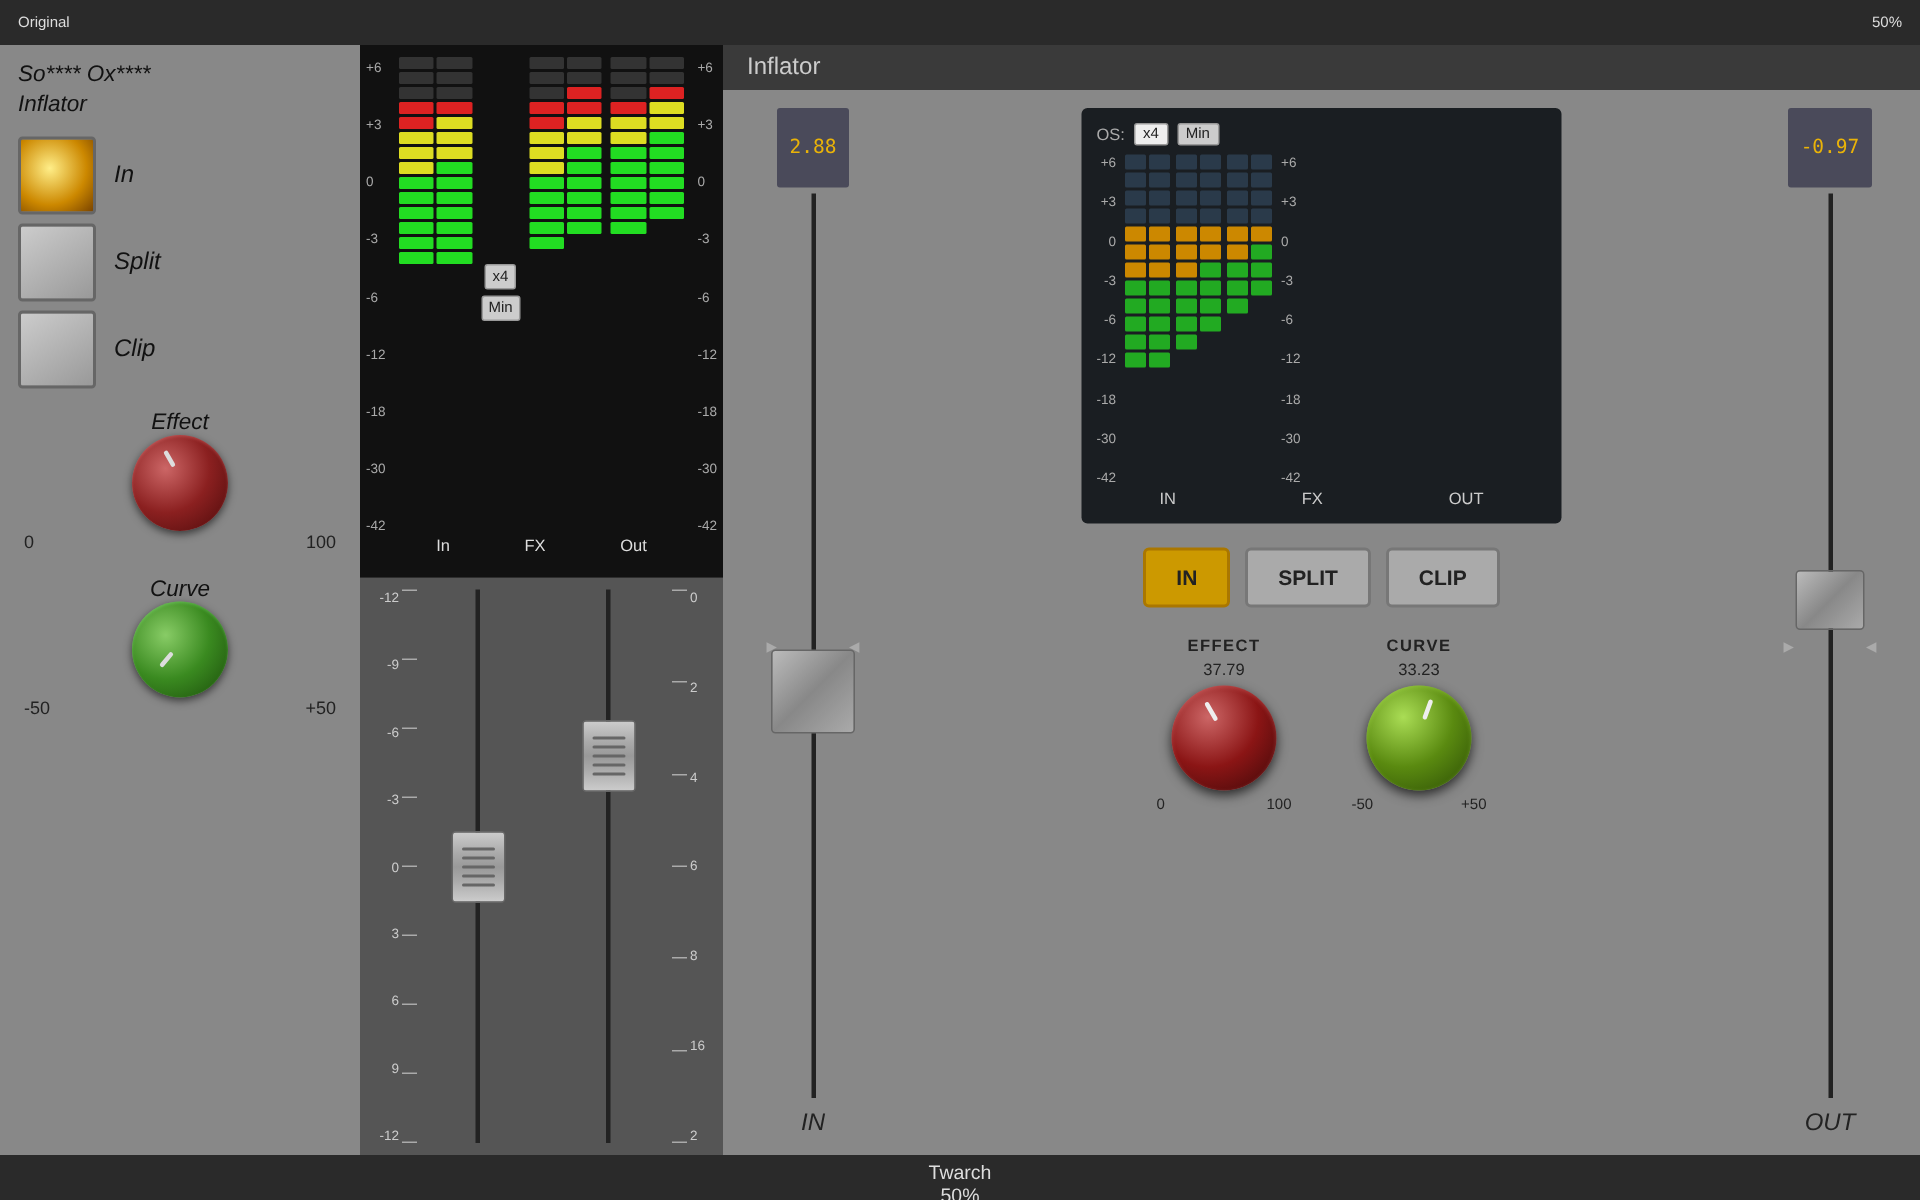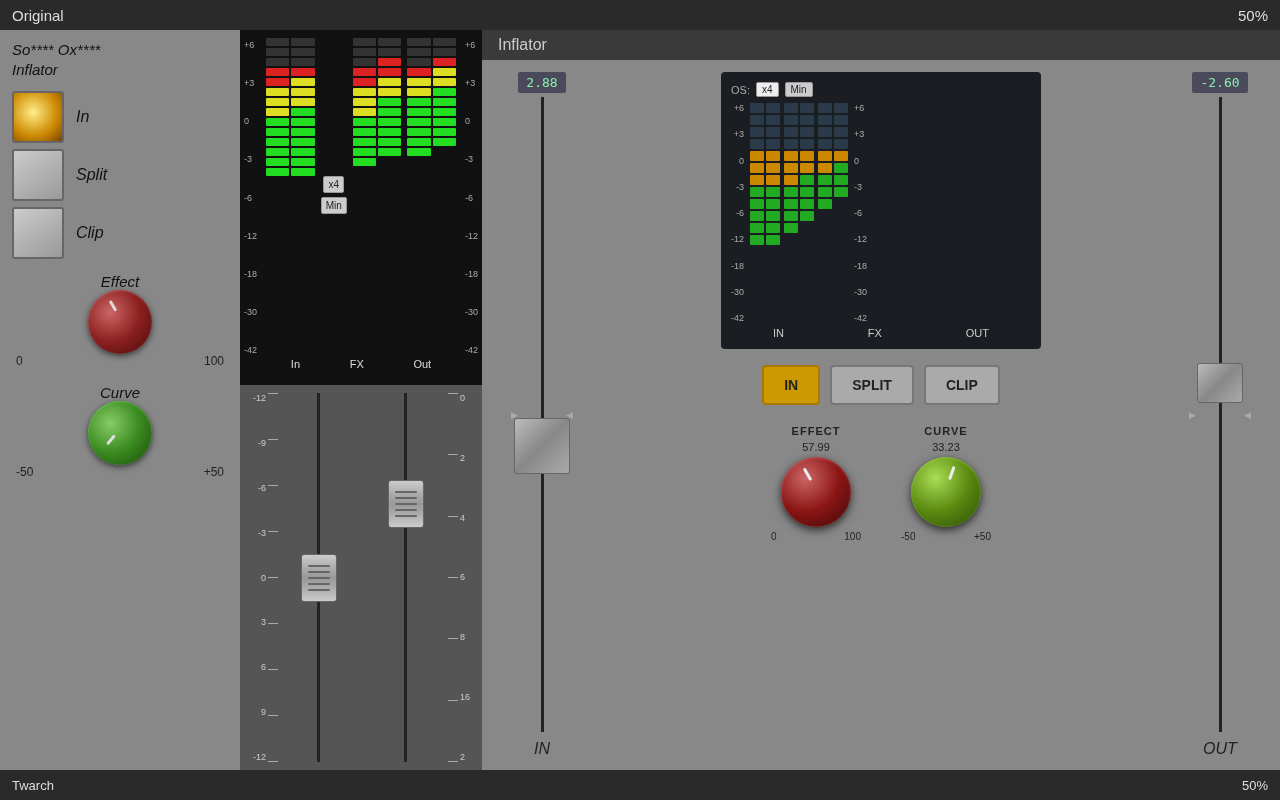--- a/index.html
+++ b/index.html
@@ -13,21 +13,21 @@
       flex-direction: column;
     }
 
     
     .top-bar {
       display: flex;
       justify-content: space-between;
       align-items: center;
       background: #2a2a2a;
       color: #ddd;
-      font-size: 15px;
+      font-size: 10px;
       padding: 4px 12px;
       height: 30px;
       flex-shrink: 0;
     }
 
     
     .main-content {
       display: flex;
       flex: 1;
       overflow: hidden;
@@ -209,23 +209,23 @@
       width: 120px;
       display: flex;
       flex-direction: column;
       align-items: center;
       padding: 12px 8px;
       position: relative;
     }
 
     .value-display {
       background: #4a4a5a;
-      color: #86efac;
+      color: #eab308;
       font-size: 13px;
-      padding: 3px 8px;
+      padding: 19px 8px;
       border-radius: 2px;
       margin-bottom: 4px;
       font-family: monospace;
     }
 
     .in-label {
       color: #222;
       font-size: 16px;
       font-style: italic;
       margin-top: 8px;
@@ -386,23 +386,24 @@
     }
 
     
     .bottom-bar {
       display: flex;
       justify-content: space-between;
       align-items: center;
       background: #2a2a2a;
       color: #ddd;
       font-size: 13px;
-      padding: 4px 12px;
+      padding: 4px 24px;
       height: 30px;
       flex-shrink: 0;
+      flex-direction: column;
     }
   </style>
 </head>
 <body>
 
 <div class="top-bar">
   <span>Original</span>
   <span>50%</span>
 </div>
 
@@ -844,21 +845,21 @@
         <div class="mode-buttons">
           <button class="mode-btn active">IN</button>
           <button class="mode-btn">SPLIT</button>
           <button class="mode-btn">CLIP</button>
         </div>
 
         <div class="bottom-knob-section">
 
           <div class="bottom-knob-group">
             <span class="bottom-knob-label">EFFECT</span>
-            <span class="bottom-knob-value">57.99</span>
+            <span class="bottom-knob-value">37.79</span>
             <div class="big-knob big-knob-effect">
               <div class="big-knob-tick" style="transform: translateX(-50%) rotate(-30deg);"></div>
             </div>
             <div class="big-knob-scale">
               <span>0</span>
               <span>100</span>
             </div>
           </div>
 
           <div class="bottom-knob-group">
@@ -869,21 +870,21 @@
             </div>
             <div class="big-knob-scale">
               <span>-50</span>
               <span>+50</span>
             </div>
           </div>
         </div>
       </div>
 
       <div class="out-fader-area">
-        <div class="value-display">-2.60</div>
+        <div class="value-display">-0.97</div>
         <div style="flex:1; position:relative; width:70px; display:flex; justify-content:center;">
 
           <div style="position:absolute; left:4px; top:50%; transform:translateY(-50%); color:#aaa; font-size:9px;">▶</div>
           <div style="position:absolute; right:4px; top:50%; transform:translateY(-50%); color:#aaa; font-size:9px;">◀</div>
           <div style="width:3px; height:100%; background:#222; margin:0 auto; position:relative;">
             <div style="width:46px; height:40px; background:linear-gradient(135deg, #bbb, #888, #aaa); border:1px solid #666; border-radius:3px; position:absolute; top:45%; left:50%; transform:translate(-50%, -50%); cursor:pointer;"></div>
           </div>
         </div>
         <div class="out-label">OUT</div>
       </div>

